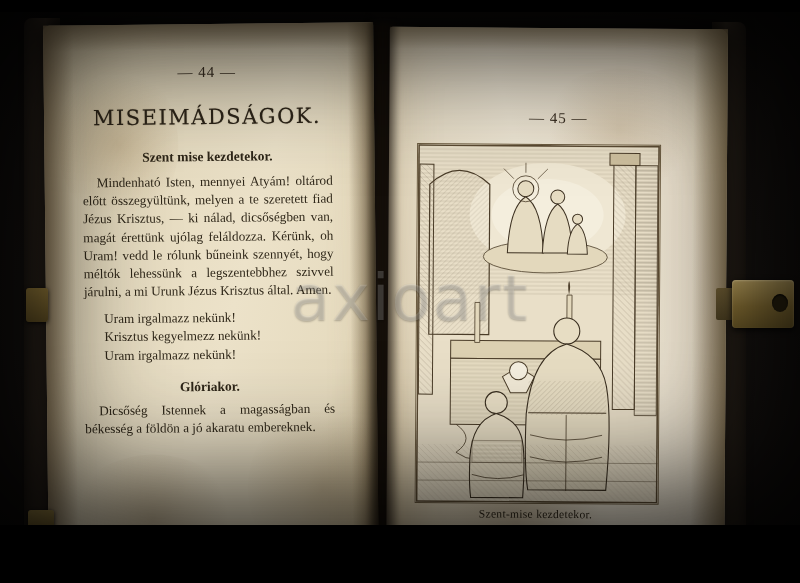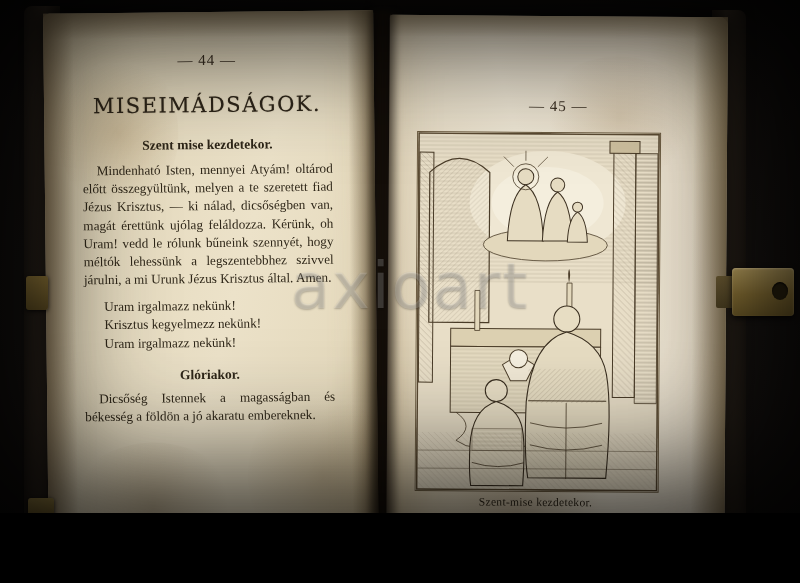--- a/index.html
+++ b/index.html
@@ -1,17 +1,17 @@
 <!DOCTYPE html>
 <html><head>
 <meta charset="utf-8">
 <style>
   html,body{margin:0;padding:0;background:#000;}
   body{width:800px;height:583px;overflow:hidden;font-family:"Liberation Serif",serif;}
-  #scene{position:relative;width:800px;height:513px;background:#8b5cf6;overflow:hidden;}
+  #scene{position:relative;width:800px;height:513px;background:#8b5cf6;overflow:hidden;margin-top:12px;}
 
   
   .bg{position:absolute;inset:0;
       background:
         radial-gradient(ellipse 700px 420px at 400px 300px, #2a2421 0%, #14110f 55%, #070605 100%);}
 
   
   .book-shadow{position:absolute;left:18px;top:8px;width:770px;height:570px;
       background:radial-gradient(ellipse 400px 280px at 400px 300px, rgba(60,50,40,.55), rgba(0,0,0,0) 70%);}
 

